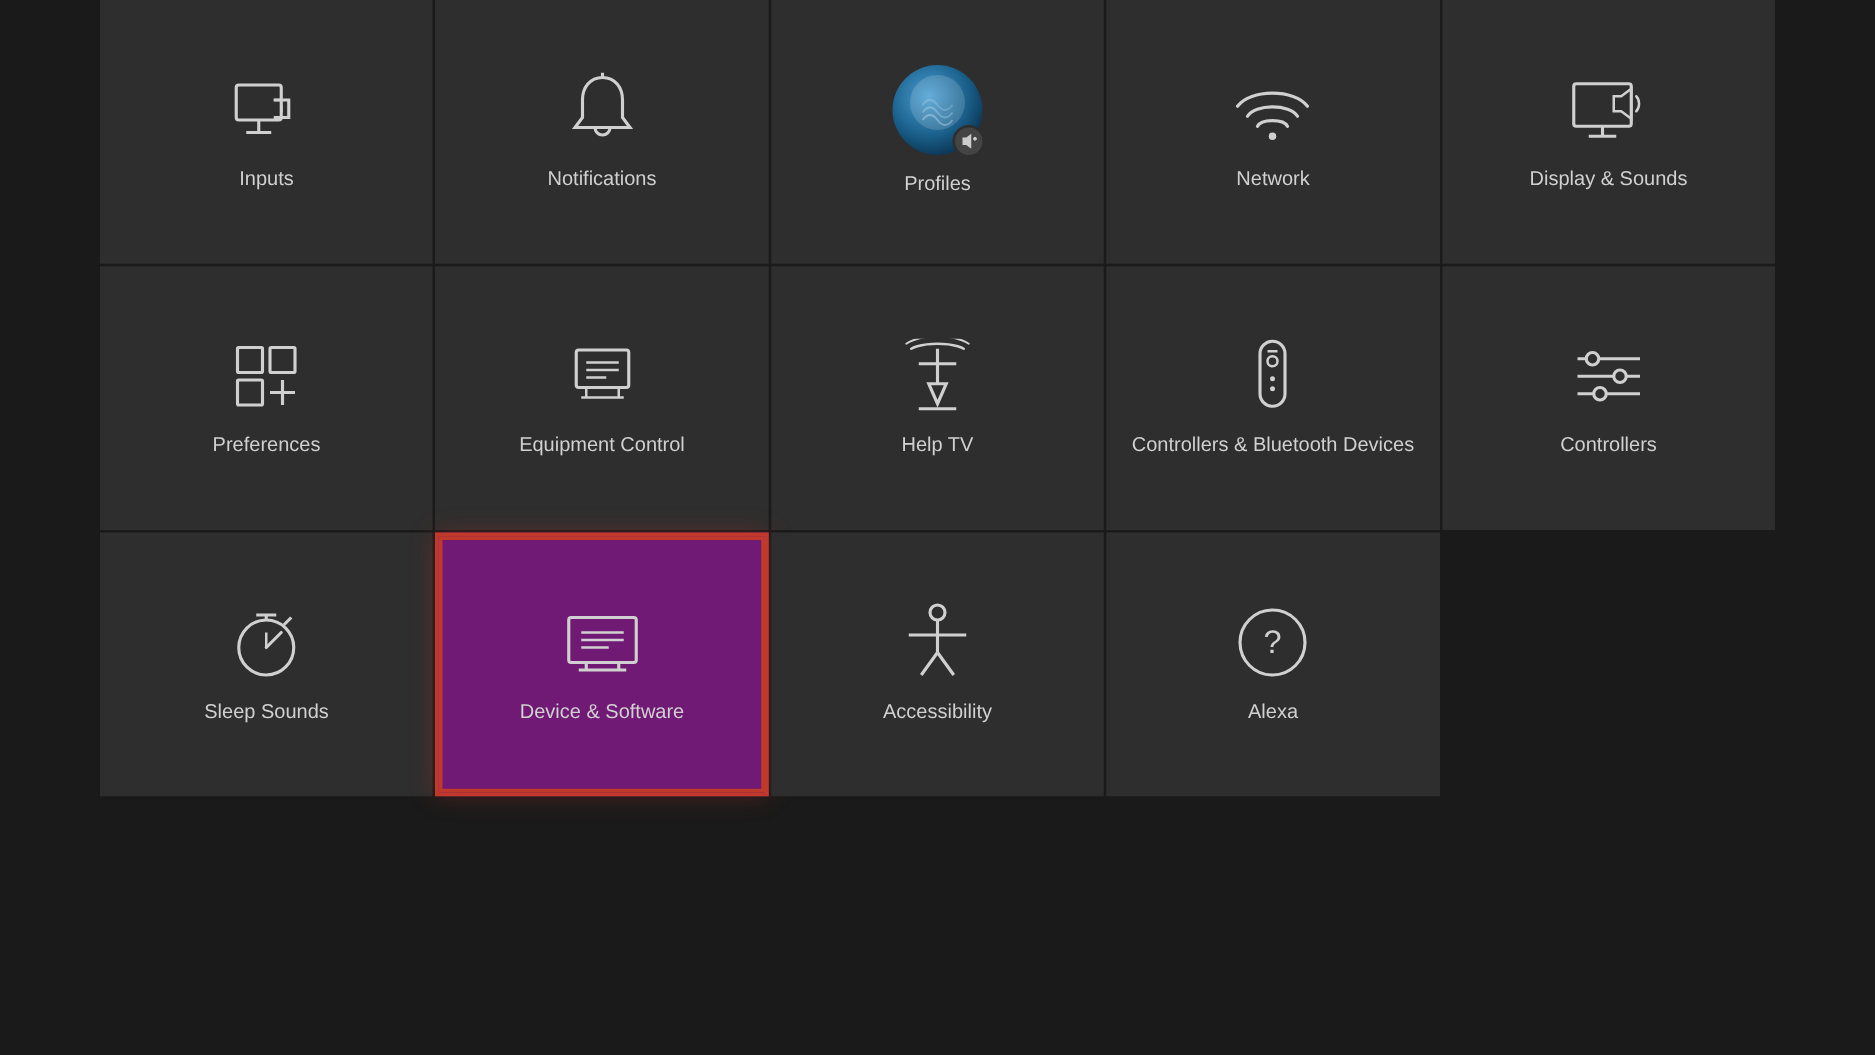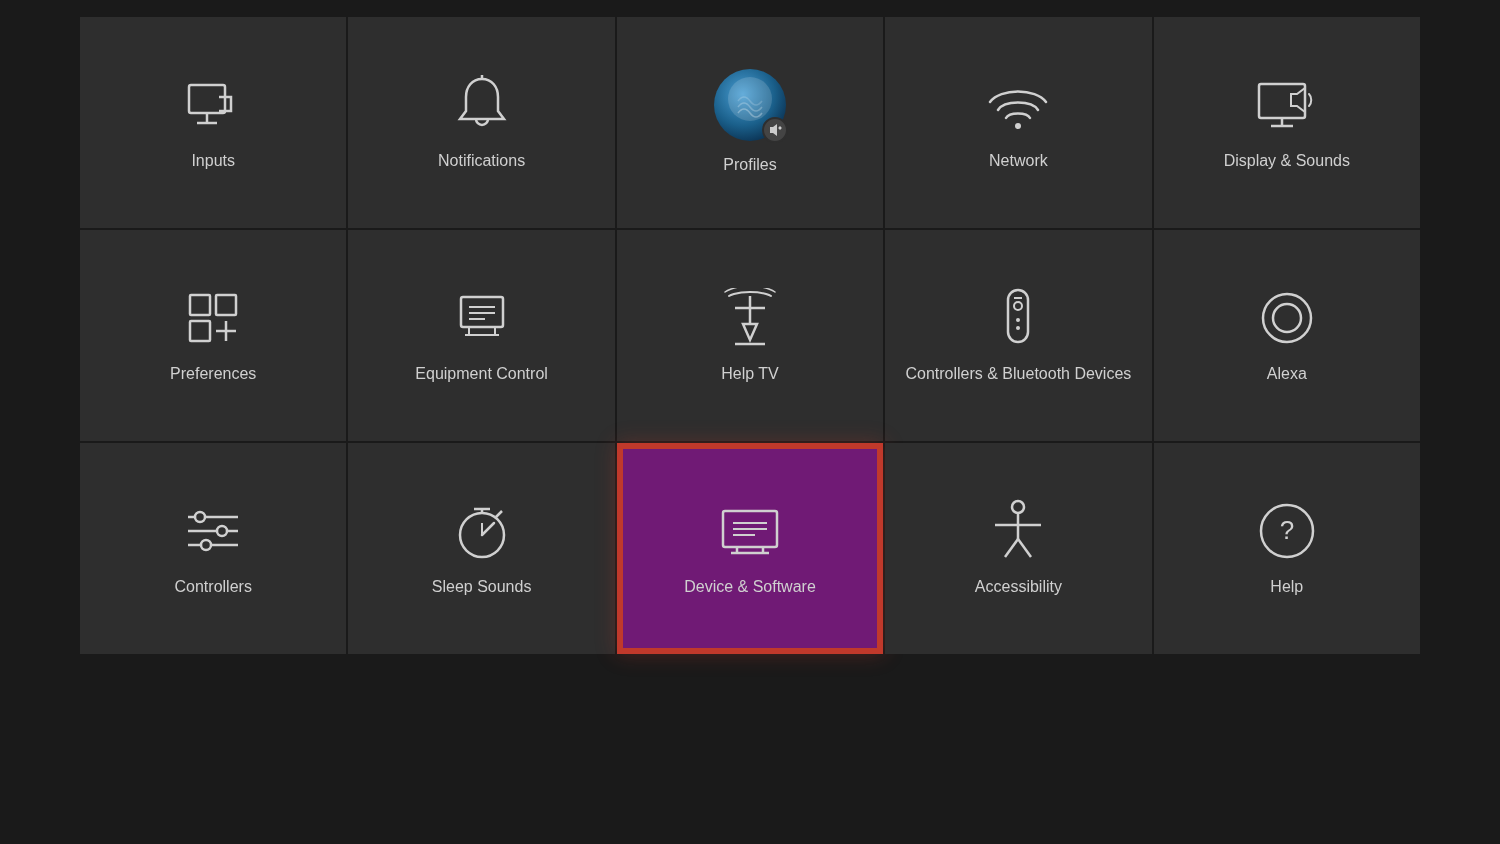--- a/index.html
+++ b/index.html
@@ -13,21 +13,21 @@
       color: #e0e0e0;
     }
 
     .grid {
       display: grid;
       grid-template-columns: repeat(5, 1fr);
       grid-template-rows: repeat(4, 211px);
       gap: 2px;
       width: 100%;
       height: 100%;
-      padding: 17px 80px;
+      padding: 0 80px;
     }
 
     .tile {
       background-color: #2e2e2e;
       display: flex;
       flex-direction: column;
       align-items: center;
       justify-content: center;
       cursor: pointer;
       gap: 14px;
@@ -235,30 +235,20 @@
         <rect x="6" y="4" width="20" height="52" rx="10" stroke-width="2.5"></rect>
         <circle cx="16" cy="20" r="4" stroke-width="2"></circle>
         <circle cx="16" cy="34" r="2" fill="#d0d0d0" stroke="none"></circle>
         <circle cx="16" cy="42" r="2" fill="#d0d0d0" stroke="none"></circle>
         <line x1="12" y1="12" x2="20" y2="12" stroke-width="2"></line>
       </svg>
     </div>
     <span class="label">Controllers &amp; Bluetooth Devices</span>
   </div>
 
-  <div class="tile">
-    <div class="icon">
-      <svg width="56" height="56" viewBox="0 0 56 56">
-        <circle cx="28" cy="28" r="24" stroke-width="2.5"></circle>
-        <circle cx="28" cy="28" r="14" stroke-width="2.5"></circle>
-
-      </svg>
-    </div>
-    <span class="label">Alexa</span>
-  </div>
 
   <div class="tile">
     <div class="icon">
       <svg width="58" height="52" viewBox="0 0 58 52">
         <line x1="4" y1="12" x2="54" y2="12" stroke-width="2.5"></line>
         <line x1="4" y1="26" x2="54" y2="26" stroke-width="2.5"></line>
         <line x1="4" y1="40" x2="54" y2="40" stroke-width="2.5"></line>
 
         <circle cx="16" cy="12" r="5" fill="#2e2e2e" stroke="#d0d0d0" stroke-width="2.5"></circle>
         <circle cx="38" cy="26" r="5" fill="#2e2e2e" stroke="#d0d0d0" stroke-width="2.5"></circle>
@@ -318,21 +308,21 @@
     <span class="label">Accessibility</span>
   </div>
 
   <div class="tile">
     <div class="icon">
       <svg width="60" height="60" viewBox="0 0 60 60">
         <circle cx="30" cy="30" r="26" stroke-width="2.5"></circle>
         <text x="30" y="38" text-anchor="middle" font-size="26" font-family="Arial" fill="#d0d0d0" stroke="none">?</text>
       </svg>
     </div>
-    <span class="label">Help</span>
+    <span class="label">Alexa</span>
   </div>
 
   <div style="background:#1a1a1a;"></div>
   <div style="background:#1a1a1a;"></div>
   <div style="background:#1a1a1a;"></div>
   <div style="background:#1a1a1a;"></div>
 
 </div>
 
 </body></html>

